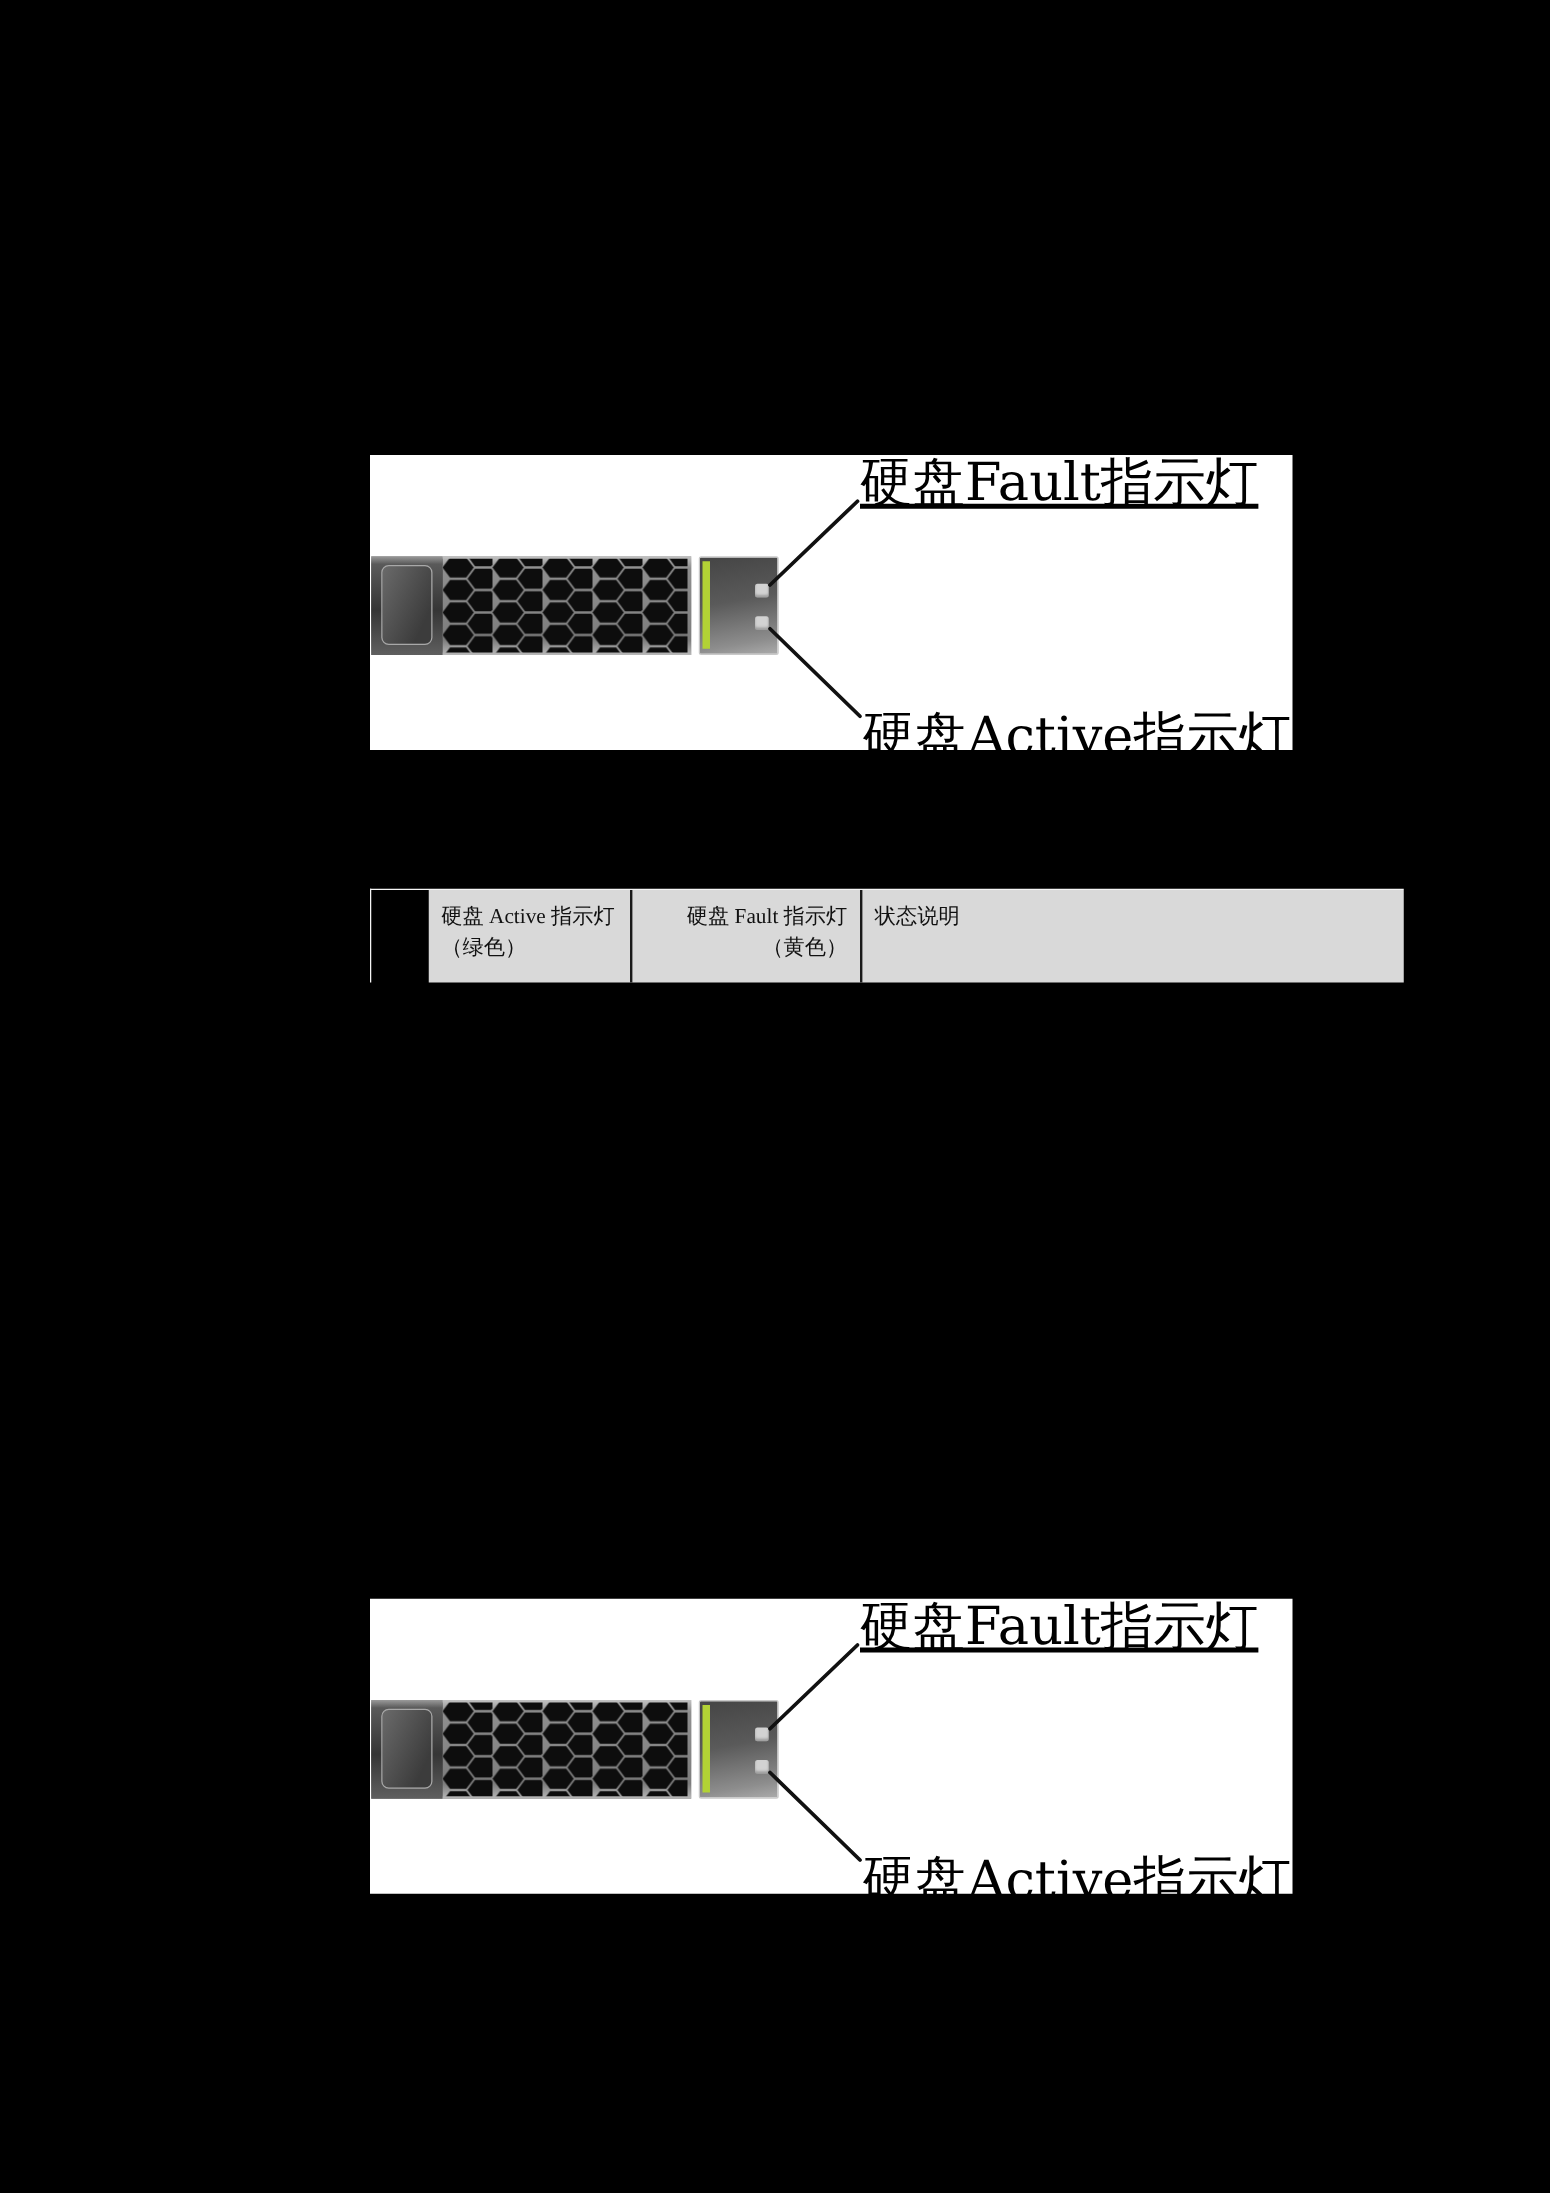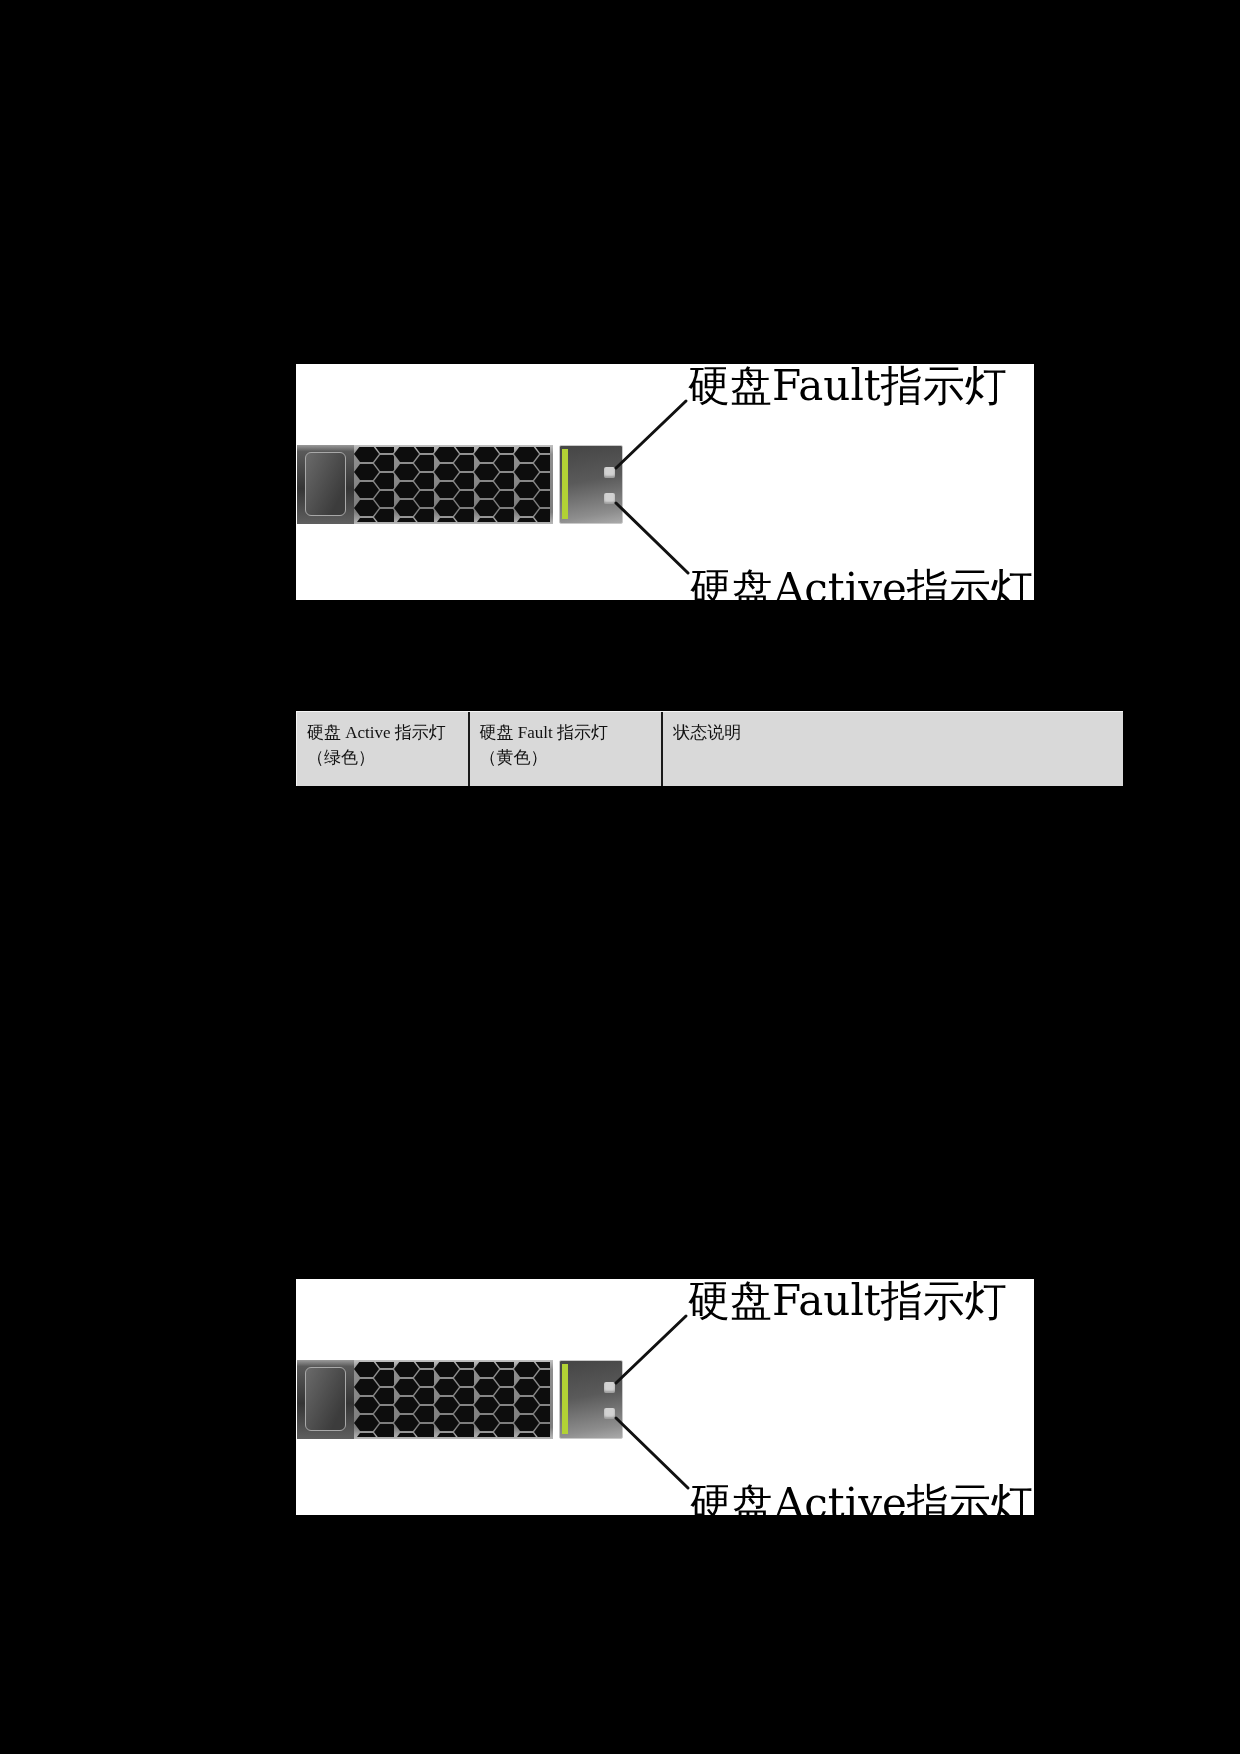--- a/index.html
+++ b/index.html
@@ -17,20 +17,21 @@
     background:#ffffff;
   }
   #figure1{top:364px;}
   #figure2{top:1279px;}
 
   .callout-label{
     position:absolute;
     font-size:42px;line-height:44px;
     color:#000000;white-space:nowrap;
     font-family:"DejaVu Serif","Liberation Serif",serif;
+    text-decoration:underline;
   }
   .fault-label{left:392px;top:0px;}
   .active-label{left:394px;top:203px;}
 
   svg.lines{position:absolute;left:0;top:0;}
 
   
   .drive{position:absolute;left:1px;top:81px;width:327px;height:79px;}
   .drive-body{
     position:absolute;left:0;top:0;width:256px;height:79px;
@@ -73,22 +74,22 @@
     border-top:1px solid #f5f5f5;
     border-left:1px solid #f5f5f5;
   }
   .status-cell{
     box-sizing:border-box;
     background:#d9d9d9;
     padding:8px 10px 0 10px;
     font-size:17px;line-height:25px;color:#111111;
     font-family:"Liberation Serif",serif;
   }
-  .status-cell.c1{width:185px;border-right:2px solid #1a1a1a;}
-  .status-cell.c2{width:208px;border-right:2px solid #1a1a1a;}
+  .status-cell.c1{width:185px;border-right:2px solid #1a1a1a;margin-left:46px;}
+  .status-cell.c2{width:208px;border-right:2px solid #1a1a1a;text-align:right;}
   .status-cell.c3{width:496px;}
   .cell-line{display:block;}
 </style>
 </head>
 <body>
 
 <div class="figure" id="figure1">
 
   <div class="drive">
     <div class="drive-body">

